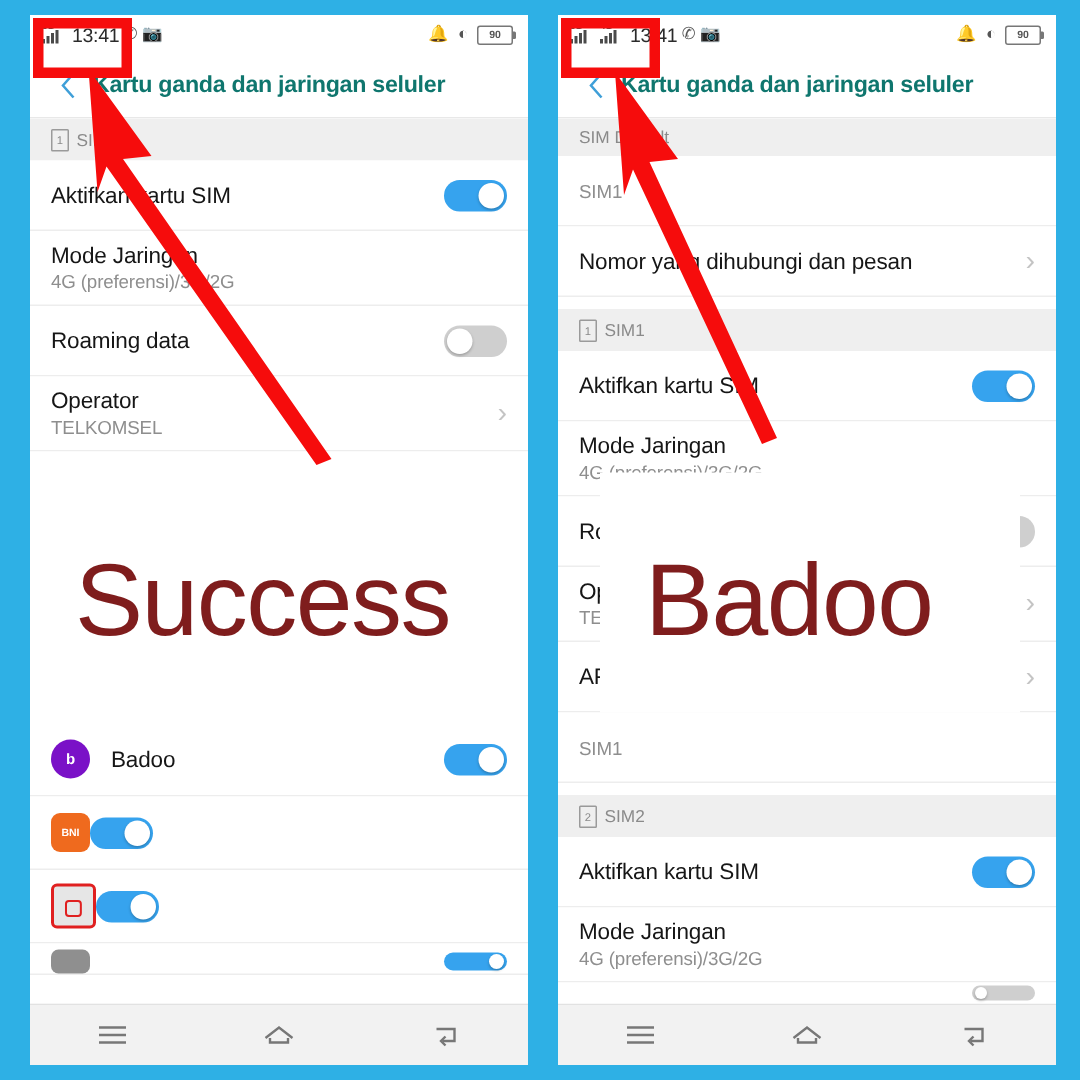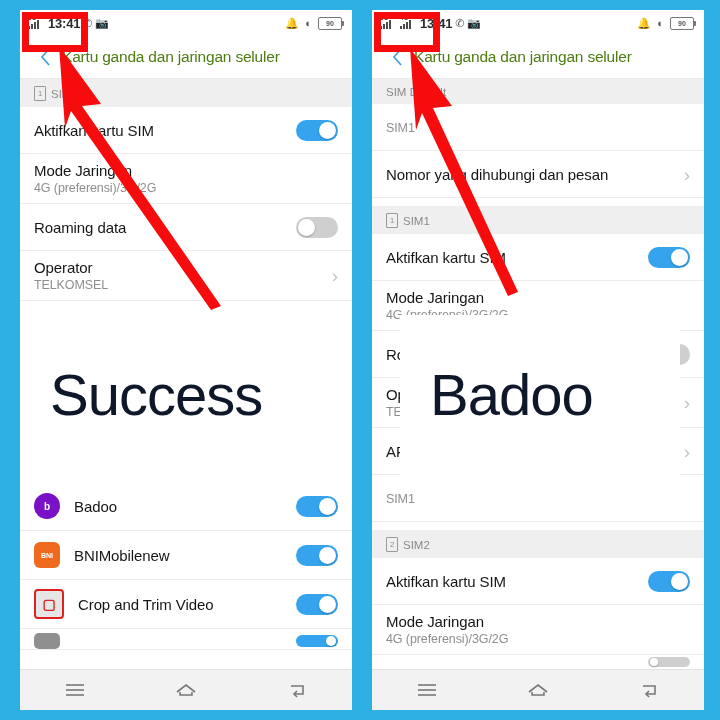--- a/index.html
+++ b/index.html
@@ -46,21 +46,21 @@
     position: absolute; top: -1px; left: 0;
     font-size: 6.5px; line-height: 6.5px; font-weight: bold; color: #4a4a4a;
     letter-spacing: -0.2px;
   }
   .sig .bars { position: absolute; bottom: 1px; left: 0; display: flex; align-items: flex-end; gap: 1px; }
   .sig .bars i { display: block; width: 2px; background: #4a4a4a; }
   .sig .bars i:nth-child(1) { height: 3px; }
   .sig .bars i:nth-child(2) { height: 5px; }
   .sig .bars i:nth-child(3) { height: 7px; }
   .sig .bars i:nth-child(4) { height: 9px; }
-  .clocktxt { font-size: 13px; font-weight: bold; color: #2b2b2b; letter-spacing: -0.2px; }
+  .clocktxt { font-size: 13px; font-weight: normal; color: #2b2b2b; letter-spacing: -0.2px; }
   .micon { font-size: 11px; color: #555; line-height: 1; }
   .batt {
     width: 22px; height: 11px; border: 1px solid #777; border-radius: 2px;
     position: relative; display: flex; align-items: center; justify-content: center;
     font-size: 7px; font-weight: bold; color: #555;
   }
   .batt::after {
     content: ""; position: absolute; right: -3px; top: 3px;
     width: 2px; height: 5px; background: #777; border-radius: 0 1px 1px 0;
   }
@@ -69,21 +69,21 @@
   .appbar {
     height: 42px; flex: none;
     background: #ffffff;
     display: flex; align-items: center;
     padding-left: 10px;
     border-bottom: 1px solid #e8e8e8;
   }
   .backbtn { width: 30px; display: flex; align-items: center; justify-content: center; }
   .backbtn svg { display: block; }
   .apptitle {
-    font-size: 15.5px; font-weight: normal; color: #4d7c0f;
+    font-size: 15.5px; font-weight: bold; color: #0f766e;
     letter-spacing: -0.2px; margin-left: 2px;
   }
 
   
   .content { flex: 1 1 auto; overflow: hidden; background: #ffffff; position: relative; }
   .section-hdr {
     background: #efefef; color: #8a8a8a;
     font-size: 11.5px; padding: 7px 14px 6px 14px;
     display: flex; align-items: center; gap: 5px;
   }
@@ -138,22 +138,22 @@
 
   
   .redbox {
     position: absolute; border: 7px solid #f60c0c; box-sizing: border-box;
     pointer-events: none;
   }
   #redbox-left  { left: 22px;  top: 12px; width: 66px; height: 40px; }
   #redbox-right { left: 374px; top: 12px; width: 66px; height: 40px; }
 
   .overlay-label {
-    position: absolute; color: #0f172a; font-weight: normal;
-    font-size: 58px; line-height: 1; letter-spacing: -1px;
+    position: absolute; color: #7f1d1d; font-weight: normal;
+    font-size: 68px; line-height: 1; letter-spacing: -1px;
   }
   #label-success { left: 50px; top: 366px; }
   #label-failed  { left: 430px; top: 366px; }
 
   .whitecard {
     position: absolute; left: 400px; top: 315px;
     width: 280px; height: 160px; background: #ffffff;
   }
 
   svg.arrow { position: absolute; pointer-events: none; }
@@ -249,31 +249,29 @@
           <div class="applabel">Badoo</div>
           <div class="toggle on">
               <span class="knob"></span>
             </div>
         </div>
 
         <div class="approw">
           <div class="appicon" style="background:#ef6a1e;font-size:7px">
             <span>BNI</span>
           </div>
-          <div class="applabel">BNIMobilenew</div>
           <div class="toggle on">
               <span class="knob"></span>
             </div>
         </div>
 
         <div class="approw">
           <div class="appicon" style="background:#e6e6e6;border:2px solid #e02020;color:#e02020;border-radius:4px;font-size:14px">
             <span>▢</span>
           </div>
-          <div class="applabel">Crop and Trim Video</div>
           <div class="toggle on">
               <span class="knob"></span>
             </div>
         </div>
 
         <div class="approw" style="min-height:14px;padding-top:4px;padding-bottom:0">
           <div class="appicon" style="background:#8f8f8f;border-radius:5px;height:16px"></div>
           <div class="applabel"></div>
           <div class="toggle on" style="height:12px">
               <span class="knob" style="height:10px;width:10px;top:1px;right:2px"></span>

